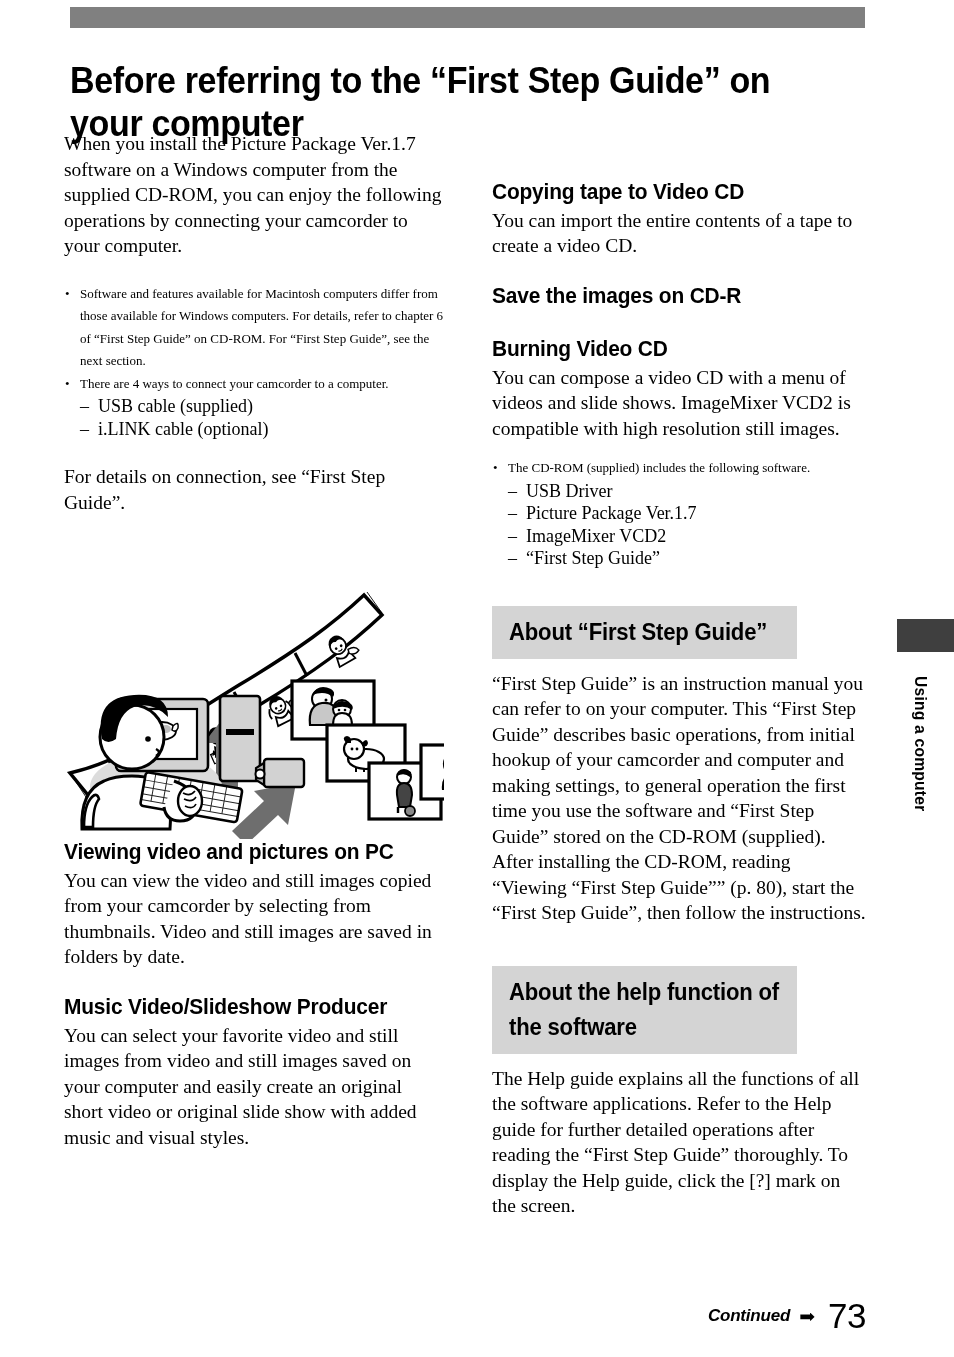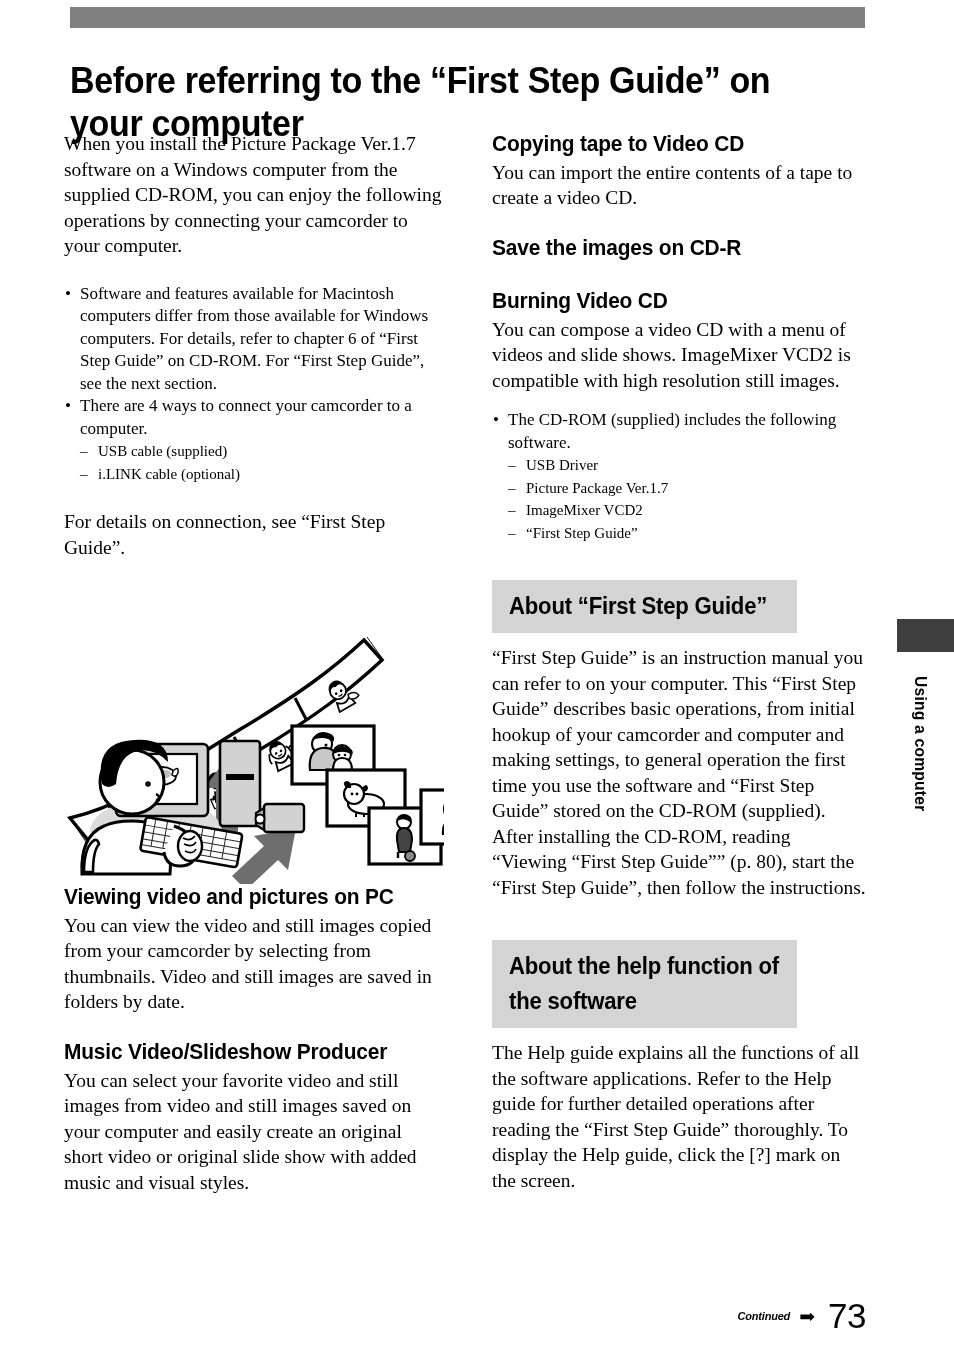--- a/index.html
+++ b/index.html
@@ -46,21 +46,21 @@
     transform-origin: left top;
     color: #000;
   }
 
   
   .col {
     position: absolute;
     top: 131px;
   }
   .col-left  { left: 64px;  width: 380px; }
-  .col-right { left: 492px; width: 375px; }
+  .col-right { left: 492px; width: 375px; margin-top: 48px; }
 
   p.body {
     margin: 0 0 0 0;
     font-size: 19.5px;
     line-height: 25.5px;
     text-align: left;
   }
   .gap-lg { height: 24px; }
   .gap-md { height: 16px; }
 
@@ -74,39 +74,39 @@
     transform: scaleX(0.93);
     transform-origin: left center;
     color: #000;
   }
 
   
   ul.bullets {
     margin: 0;
     padding: 0;
     list-style: none;
-    font-size: 17px;
+    font-size: 13px;
     line-height: 22.5px;
   }
   ul.bullets > li {
     position: relative;
     padding-left: 16px;
     margin-bottom: 0px;
   }
   ul.bullets > li::before {
     content: "\2022";
     position: absolute;
     left: 1px;
     top: 0;
   }
   ul.dashes {
     margin: 0;
     padding: 0 0 0 16px;
     list-style: none;
-    font-size: 15px;
+    font-size: 18px;
     line-height: 22.5px;
   }
   ul.dashes > li {
     position: relative;
     padding-left: 18px;
   }
   ul.dashes > li::before {
     content: "\2013";
     position: absolute;
     left: 0;
@@ -164,21 +164,21 @@
     right: 88px;
     bottom: 24px;
     display: flex;
     align-items: center;
     gap: 9px;
   }
   .footer .continued {
     font-family: "Liberation Sans", sans-serif;
     font-weight: bold;
     font-style: italic;
-    font-size: 11px;
+    font-size: 17px;
     letter-spacing: -0.2px;
   }
   .footer .arrow {
     font-size: 19px;
     line-height: 1;
     position: relative;
     top: 1px;
   }
   .footer .pageno {
     font-family: "Liberation Sans", sans-serif;

